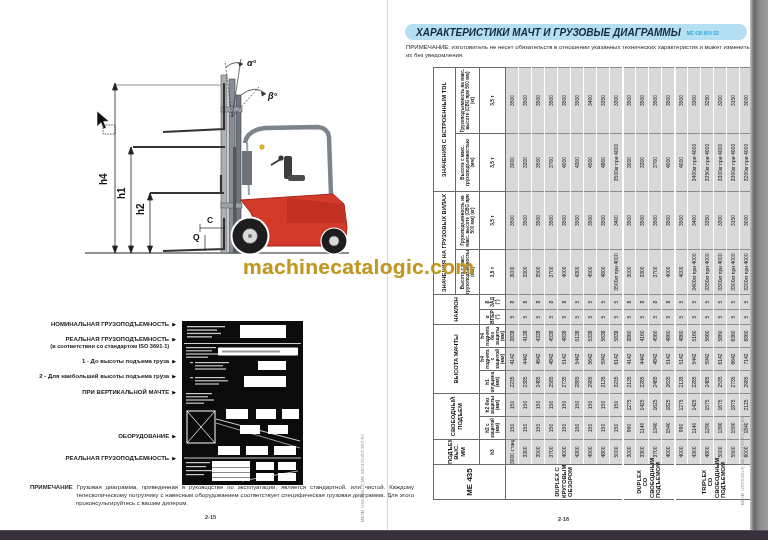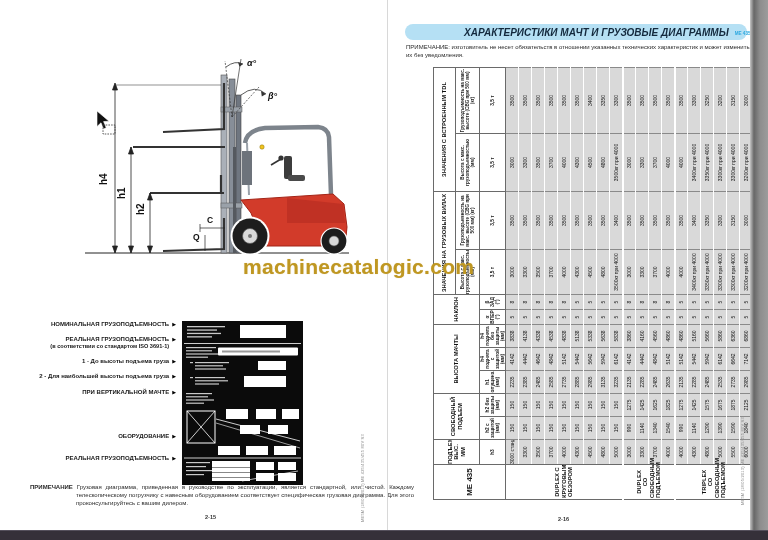--- a/index.html
+++ b/index.html
@@ -13,21 +13,21 @@
     background:linear-gradient(to right,#c6c6c6 0%,#676767 22%,#8d8d8d 55%,#9c9c9c 100%);}
   .bottom-bar{position:absolute;left:0;bottom:0;width:768px;height:9px;background:#353039;border-top:1px solid #55505c;}
   .page-number{position:absolute;font-size:5.5px;font-weight:bold;color:#333;}
   .edge-ref{position:absolute;font-size:4px;color:#8a8a8a;transform:rotate(-90deg);transform-origin:0 0;white-space:nowrap;letter-spacing:.2px;}
   
   .watermark{position:absolute;left:243px;top:255px;font-size:21px;font-weight:bold;
     color:#bf9722;letter-spacing:.3px;z-index:30;text-shadow:0 0 1px rgba(191,151,34,.45);}
   
   .rp-title{position:absolute;left:405px;top:24px;width:342px;height:16px;background:#b5e0f4;
     border-radius:9px;display:flex;align-items:center;padding:0 0 0 11px;box-sizing:border-box;}
-  .rp-title .t{font-size:10px;font-weight:bold;font-style:italic;color:#13293d;white-space:nowrap;margin-left:48px;}
+  .rp-title .t{font-size:10px;font-weight:bold;font-style:italic;color:#13293d;white-space:nowrap;}
   .rp-title .ref{font-size:4.6px;font-weight:bold;color:#2ea9e0;margin-left:6px;margin-top:3px;white-space:nowrap;}
   .rp-note{position:absolute;left:406px;top:44px;width:344px;font-size:6px;line-height:1.3;color:#2b2b2b;}
   
   .table-rot-outer{position:absolute;left:433px;top:68px;width:317px;height:432px;}
   .table-rot-inner{width:432px;height:317px;transform-origin:0 0;transform:translateY(432px) rotate(-90deg);}
   table.mast-table{border-collapse:collapse;table-layout:fixed;width:432px;background:#fff;border:1.5px solid #3f3f3f;}
   .mast-table th{background:#fff;border:1px solid #6a6a6a;padding:0;overflow:hidden;vertical-align:middle;text-align:center;}
   .mast-table .gh{font-size:5.8px;font-weight:bold;line-height:1.05;color:#111;}
   .mast-table .lh{font-size:4.6px;font-weight:bold;line-height:1.1;color:#222;}
   .mast-table .hh{font-size:4.8px;font-weight:bold;line-height:1.05;color:#222;}

